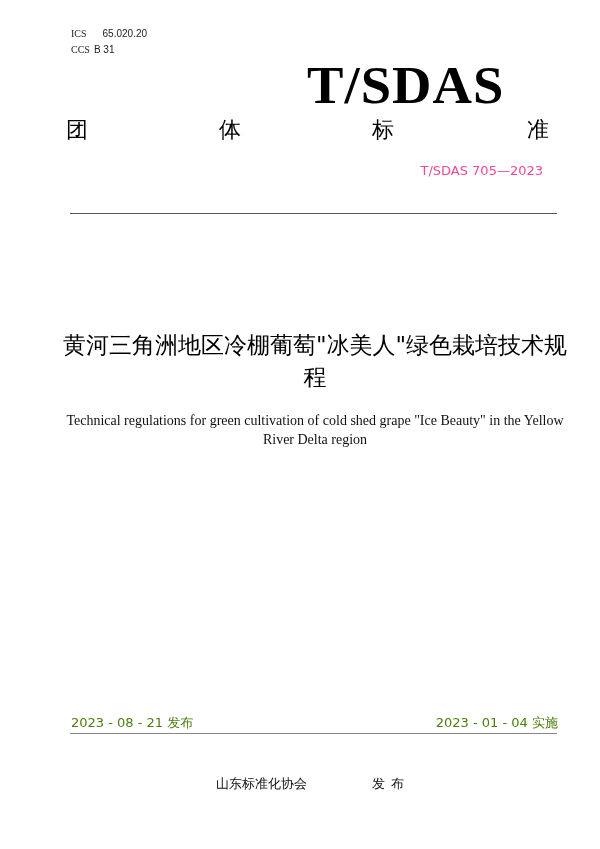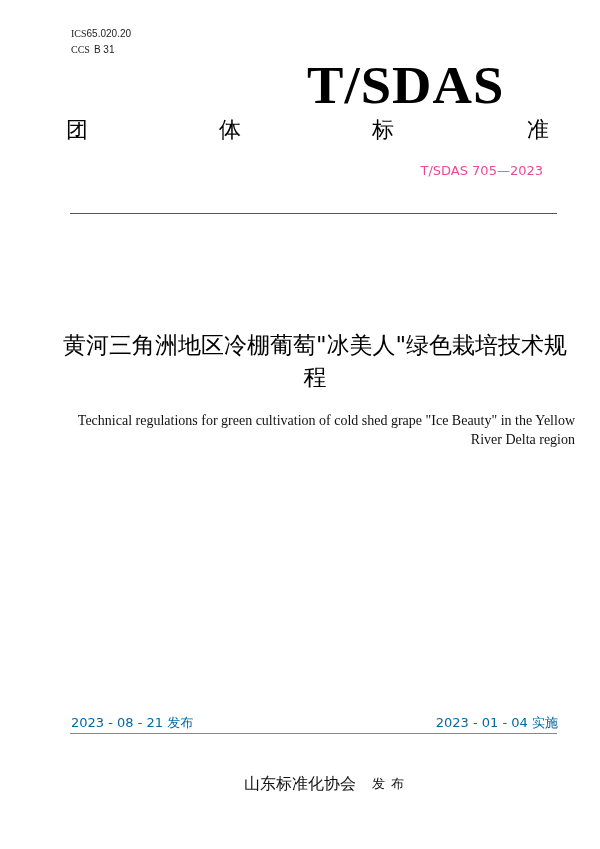--- a/index.html
+++ b/index.html
@@ -22,21 +22,21 @@
       font-family: "Liberation Serif", serif;
       font-size: 10px;
       color: #222;
       line-height: 12px;
     }
     .ics { top: 28px; }
     .ccs { top: 44px; }
     .code-val {
       font-family: "Liberation Sans", sans-serif;
       font-size: 10px;
-      margin-left: 0;
+      margin-left: 16px;
     }
     .ccs .code-val { margin-left: 4px; }
 
     .brand {
       left: 307px;
       top: 58px;
       font-family: "Liberation Serif", serif;
       font-weight: bold;
       font-size: 52px;
       line-height: 56px;
@@ -82,49 +82,49 @@
       white-space: normal;
       font-size: 23px;
       line-height: 32px;
       color: #000;
     }
 
     .title-en {
       left: 55px;
       width: 520px;
       top: 411px;
-      text-align: right;
+      text-align: center;
       white-space: normal;
       font-family: "Liberation Serif", serif;
       font-size: 14px;
       line-height: 19px;
       color: #111;
     }
 
     .date-left, .date-right {
       top: 715px;
       font-size: 13px;
       line-height: 16px;
-      color: #0369a1;
+      color: #4d7c0f;
     }
     .date-left { left: 71px; }
     .date-right { right: 42px; }
 
     .rule-bottom {
       left: 70px;
       top: 733px;
       width: 487px;
       height: 0;
       border-top: 1.5px solid #888;
     }
 
     .publisher {
-      left: 244px;
+      left: 216px;
       top: 776px;
-      font-size: 16px;
+      font-size: 13px;
       line-height: 16px;
       color: #111;
     }
     .publish-word {
       left: 372px;
       top: 776px;
       font-size: 13px;
       line-height: 16px;
       color: #111;
       letter-spacing: 6px;

